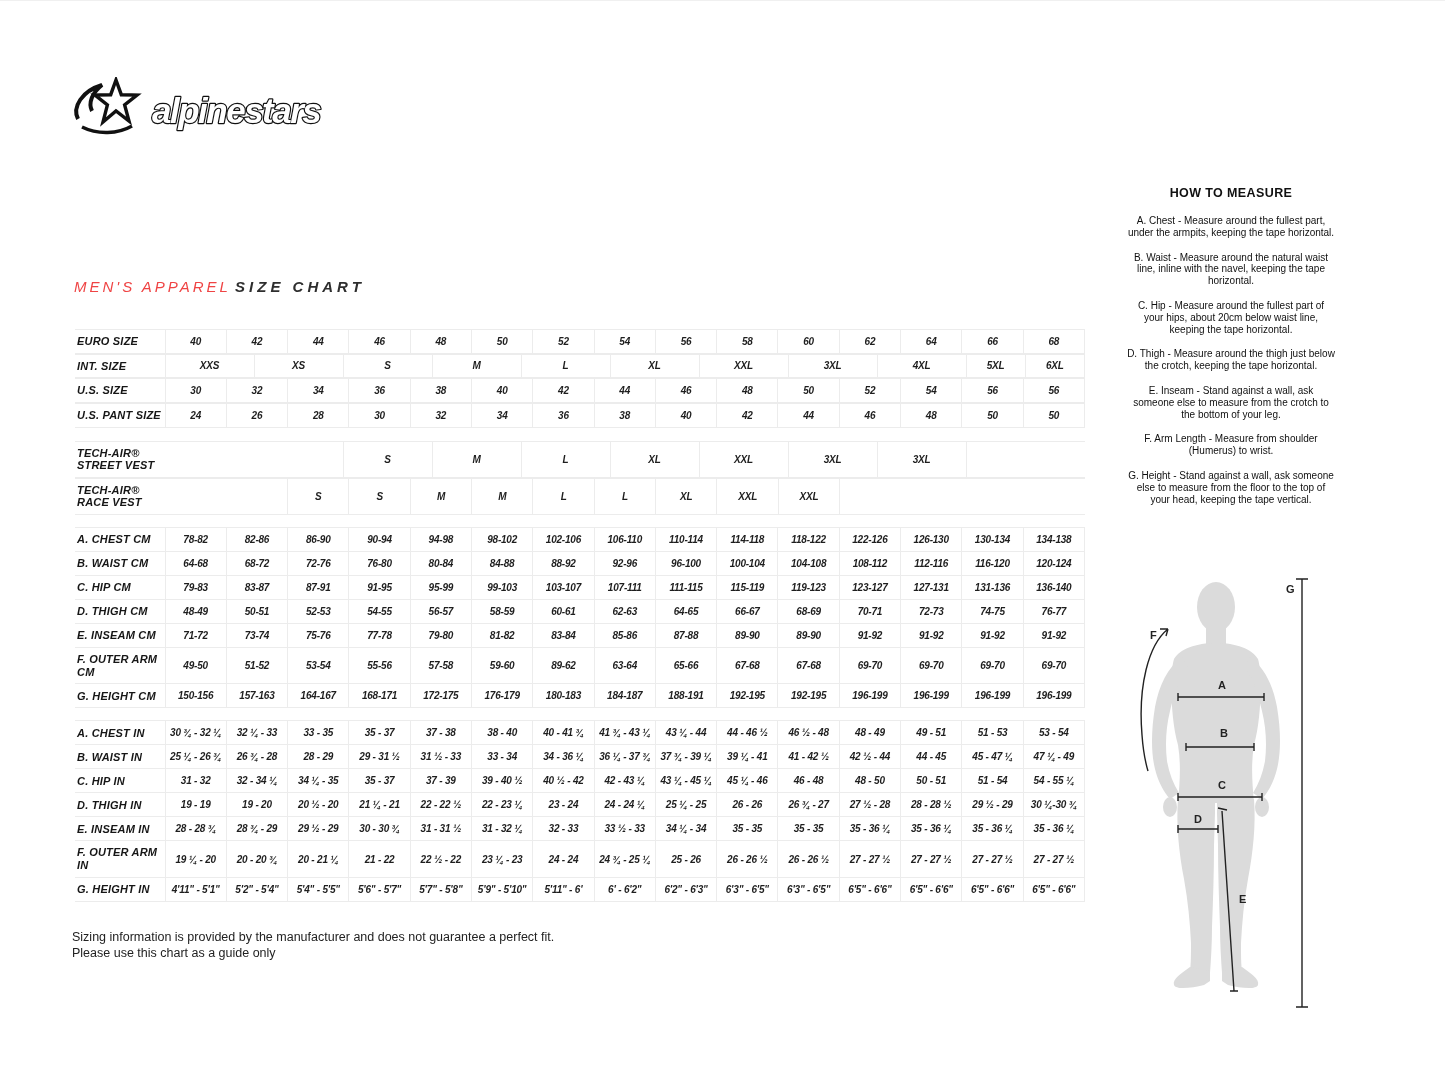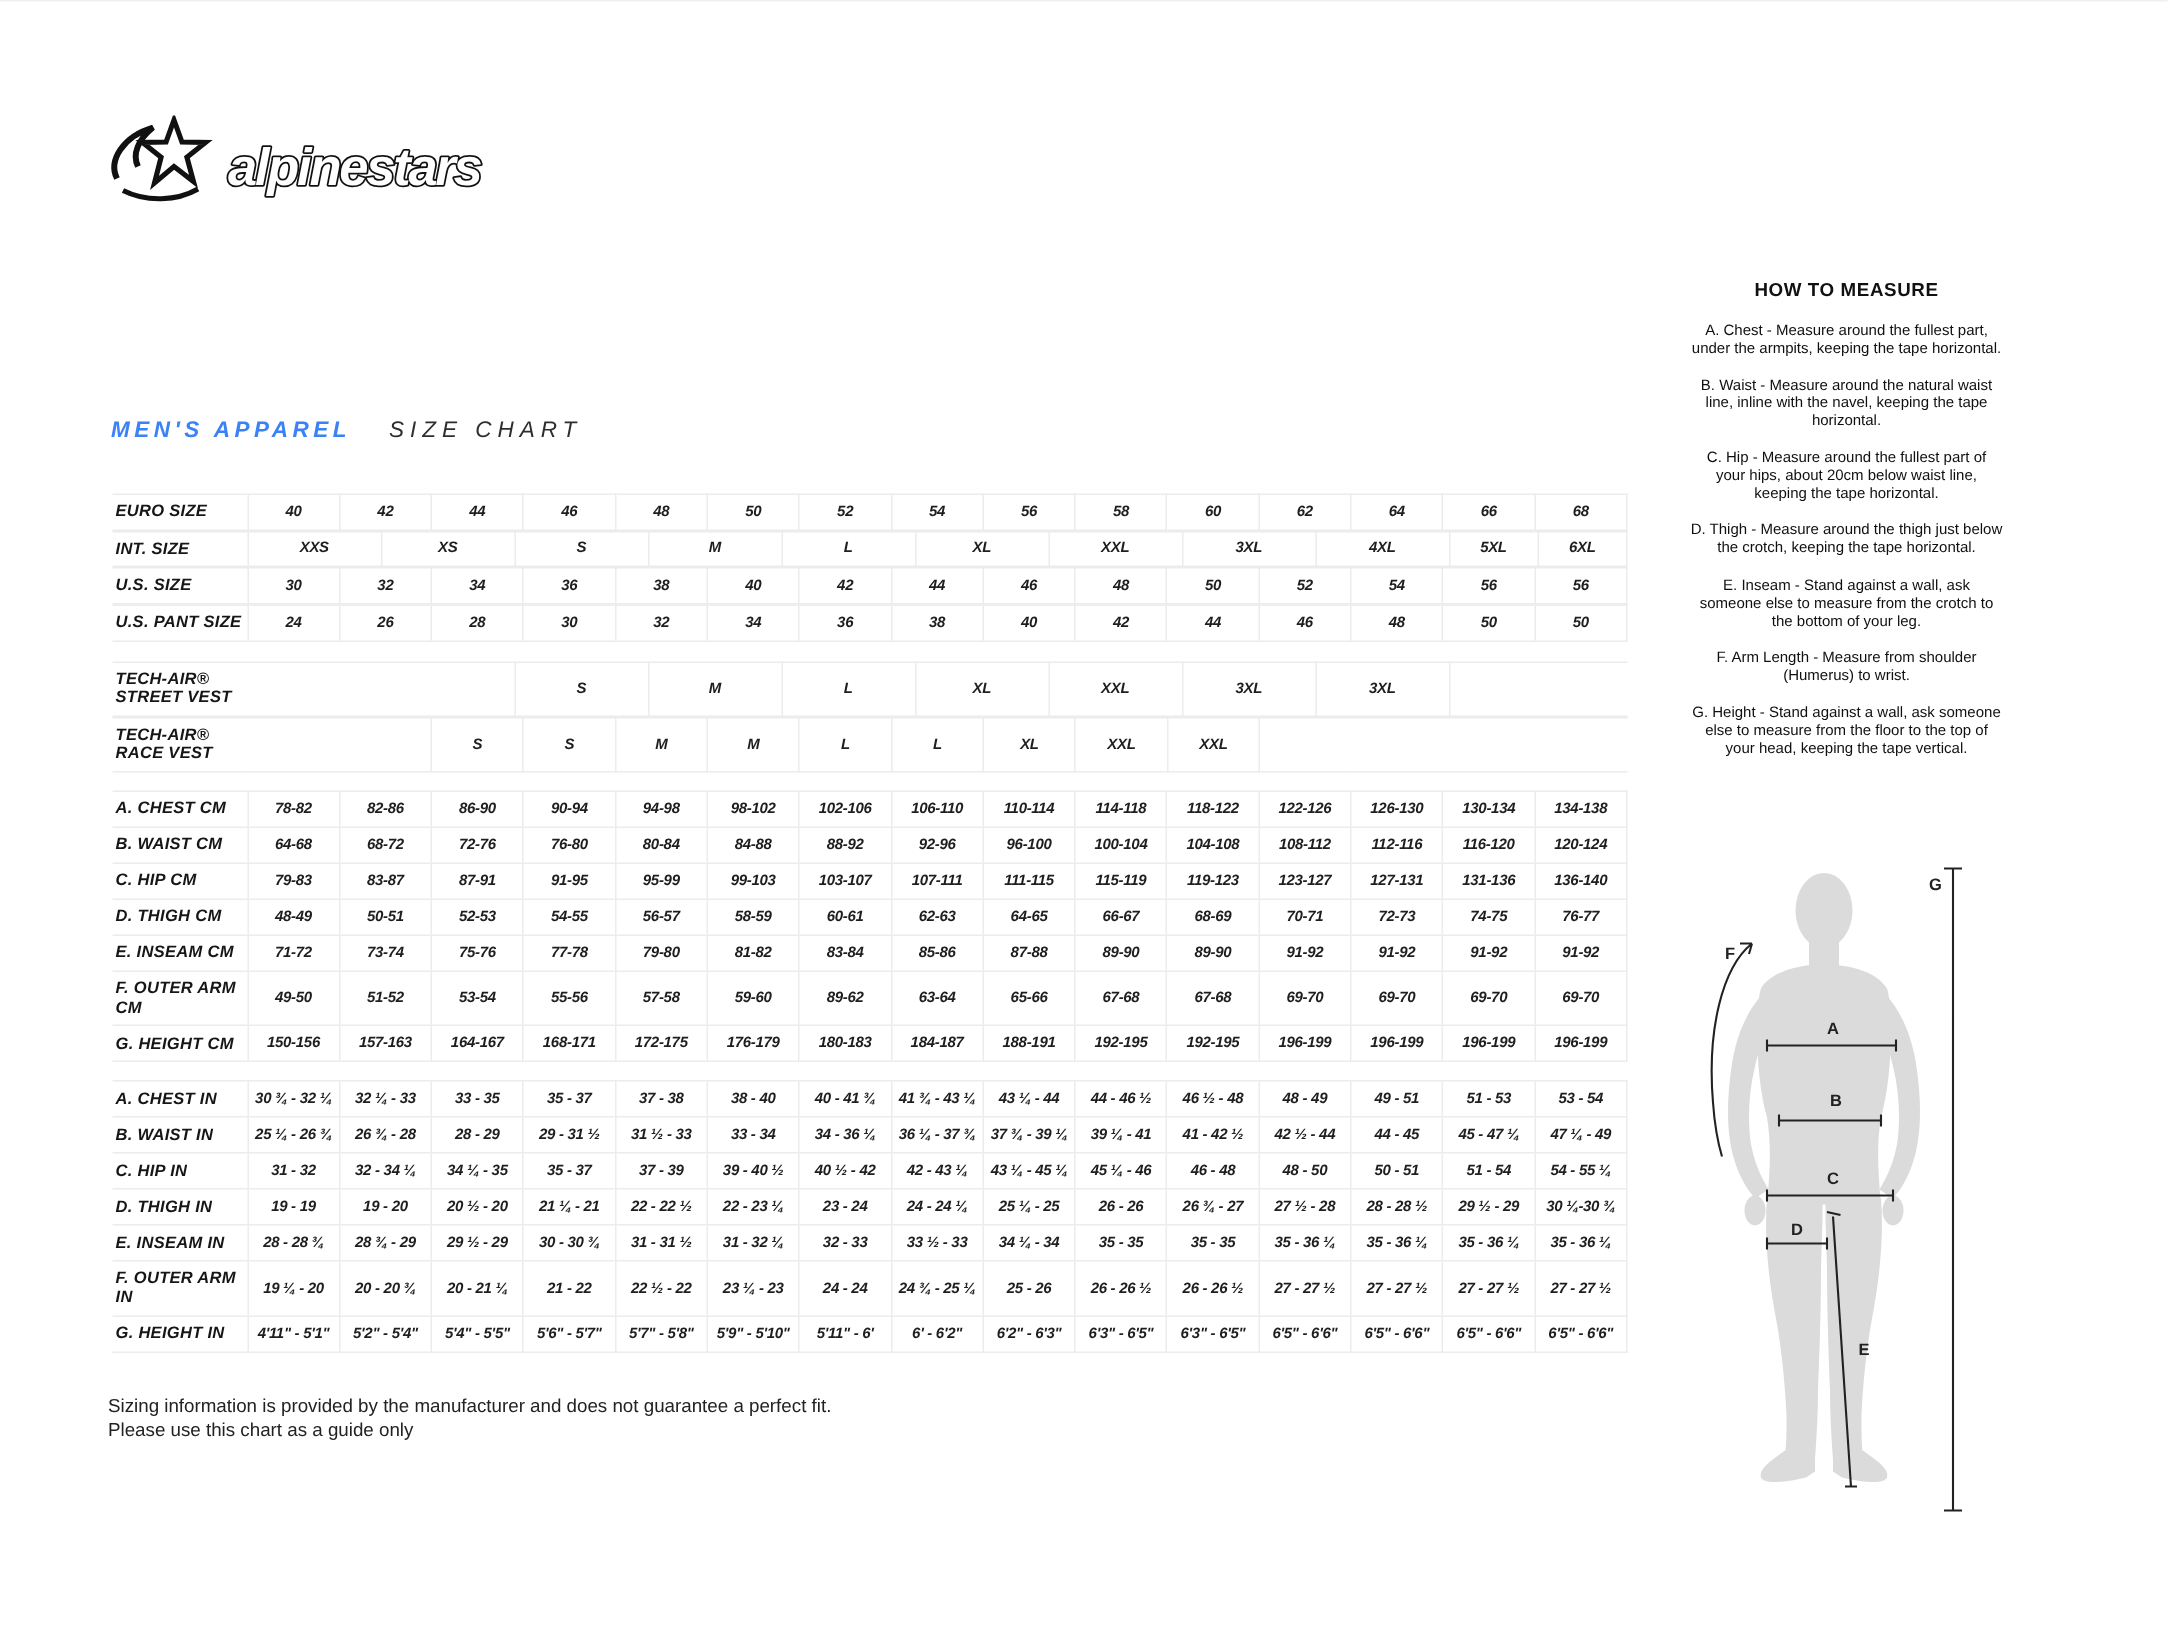--- a/index.html
+++ b/index.html
@@ -9,22 +9,22 @@
     background:#ffffff;
     font-family:"Liberation Sans",sans-serif;
     color:#1b1b1b;
     overflow:hidden;
     border-top:1px solid #f0f0f0;
   }
   
   .logo{position:absolute;left:68px;top:76px;}
   
   .page-title{position:absolute;left:74px;top:277px;font-style:italic;font-size:15px;white-space:nowrap;}
-  .page-title .primary{font-weight:700;letter-spacing:3px;color:#3b82f6;}
-  .page-title .secondary{font-weight:400;letter-spacing:4px;color:#2e2e2e;margin-left:21px;}
+  .page-title .primary{font-weight:400;letter-spacing:3px;color:#ef4444;}
+  .page-title .secondary{font-weight:700;letter-spacing:4px;color:#2e2e2e;margin-left:0;}
   
   .tables{position:absolute;left:75px;top:328px;width:1010px;font-style:italic;}
   table{border-collapse:collapse;table-layout:fixed;width:1010px;}
   .gap-sm{height:12px;}
   .gap-md{height:13px;}
   col.c-label{width:90px;}
   col.c-b9{width:89px;}
   th.rowlabel{
     text-align:left;font-size:11px;font-weight:bold;color:#161616;
     padding:5px 2px;letter-spacing:0.2px;line-height:1.15;

